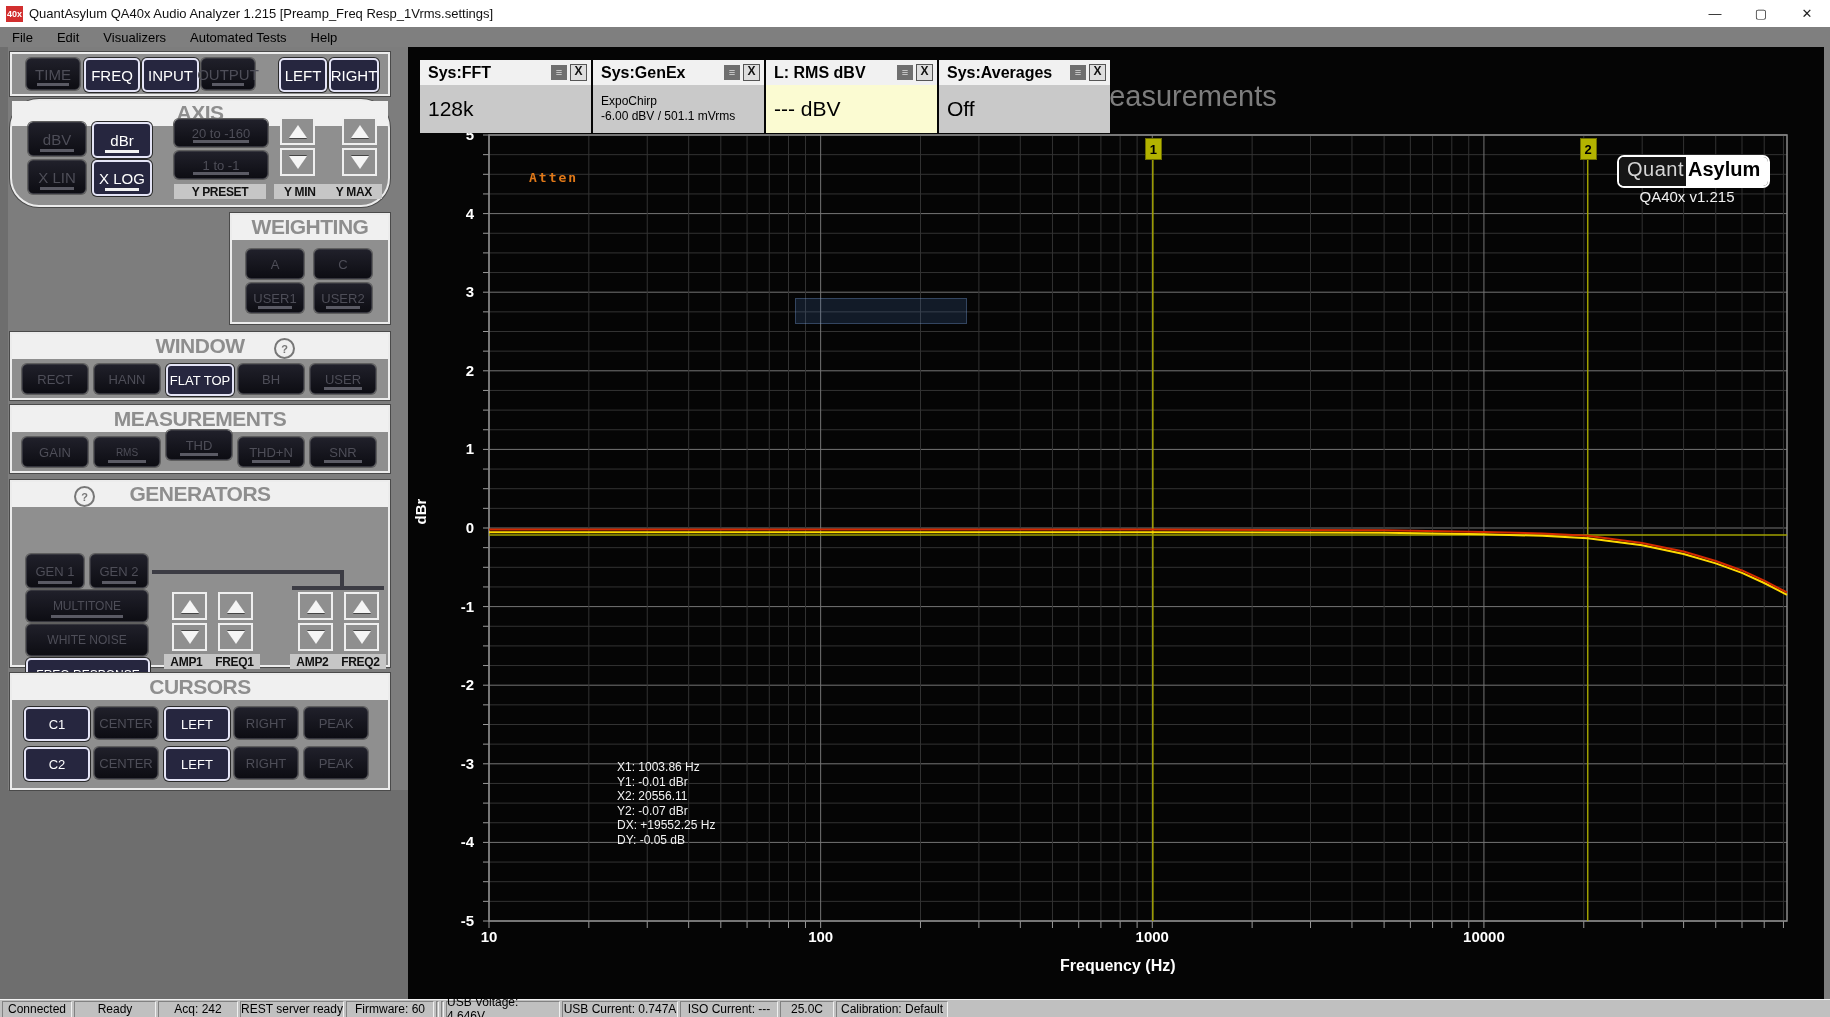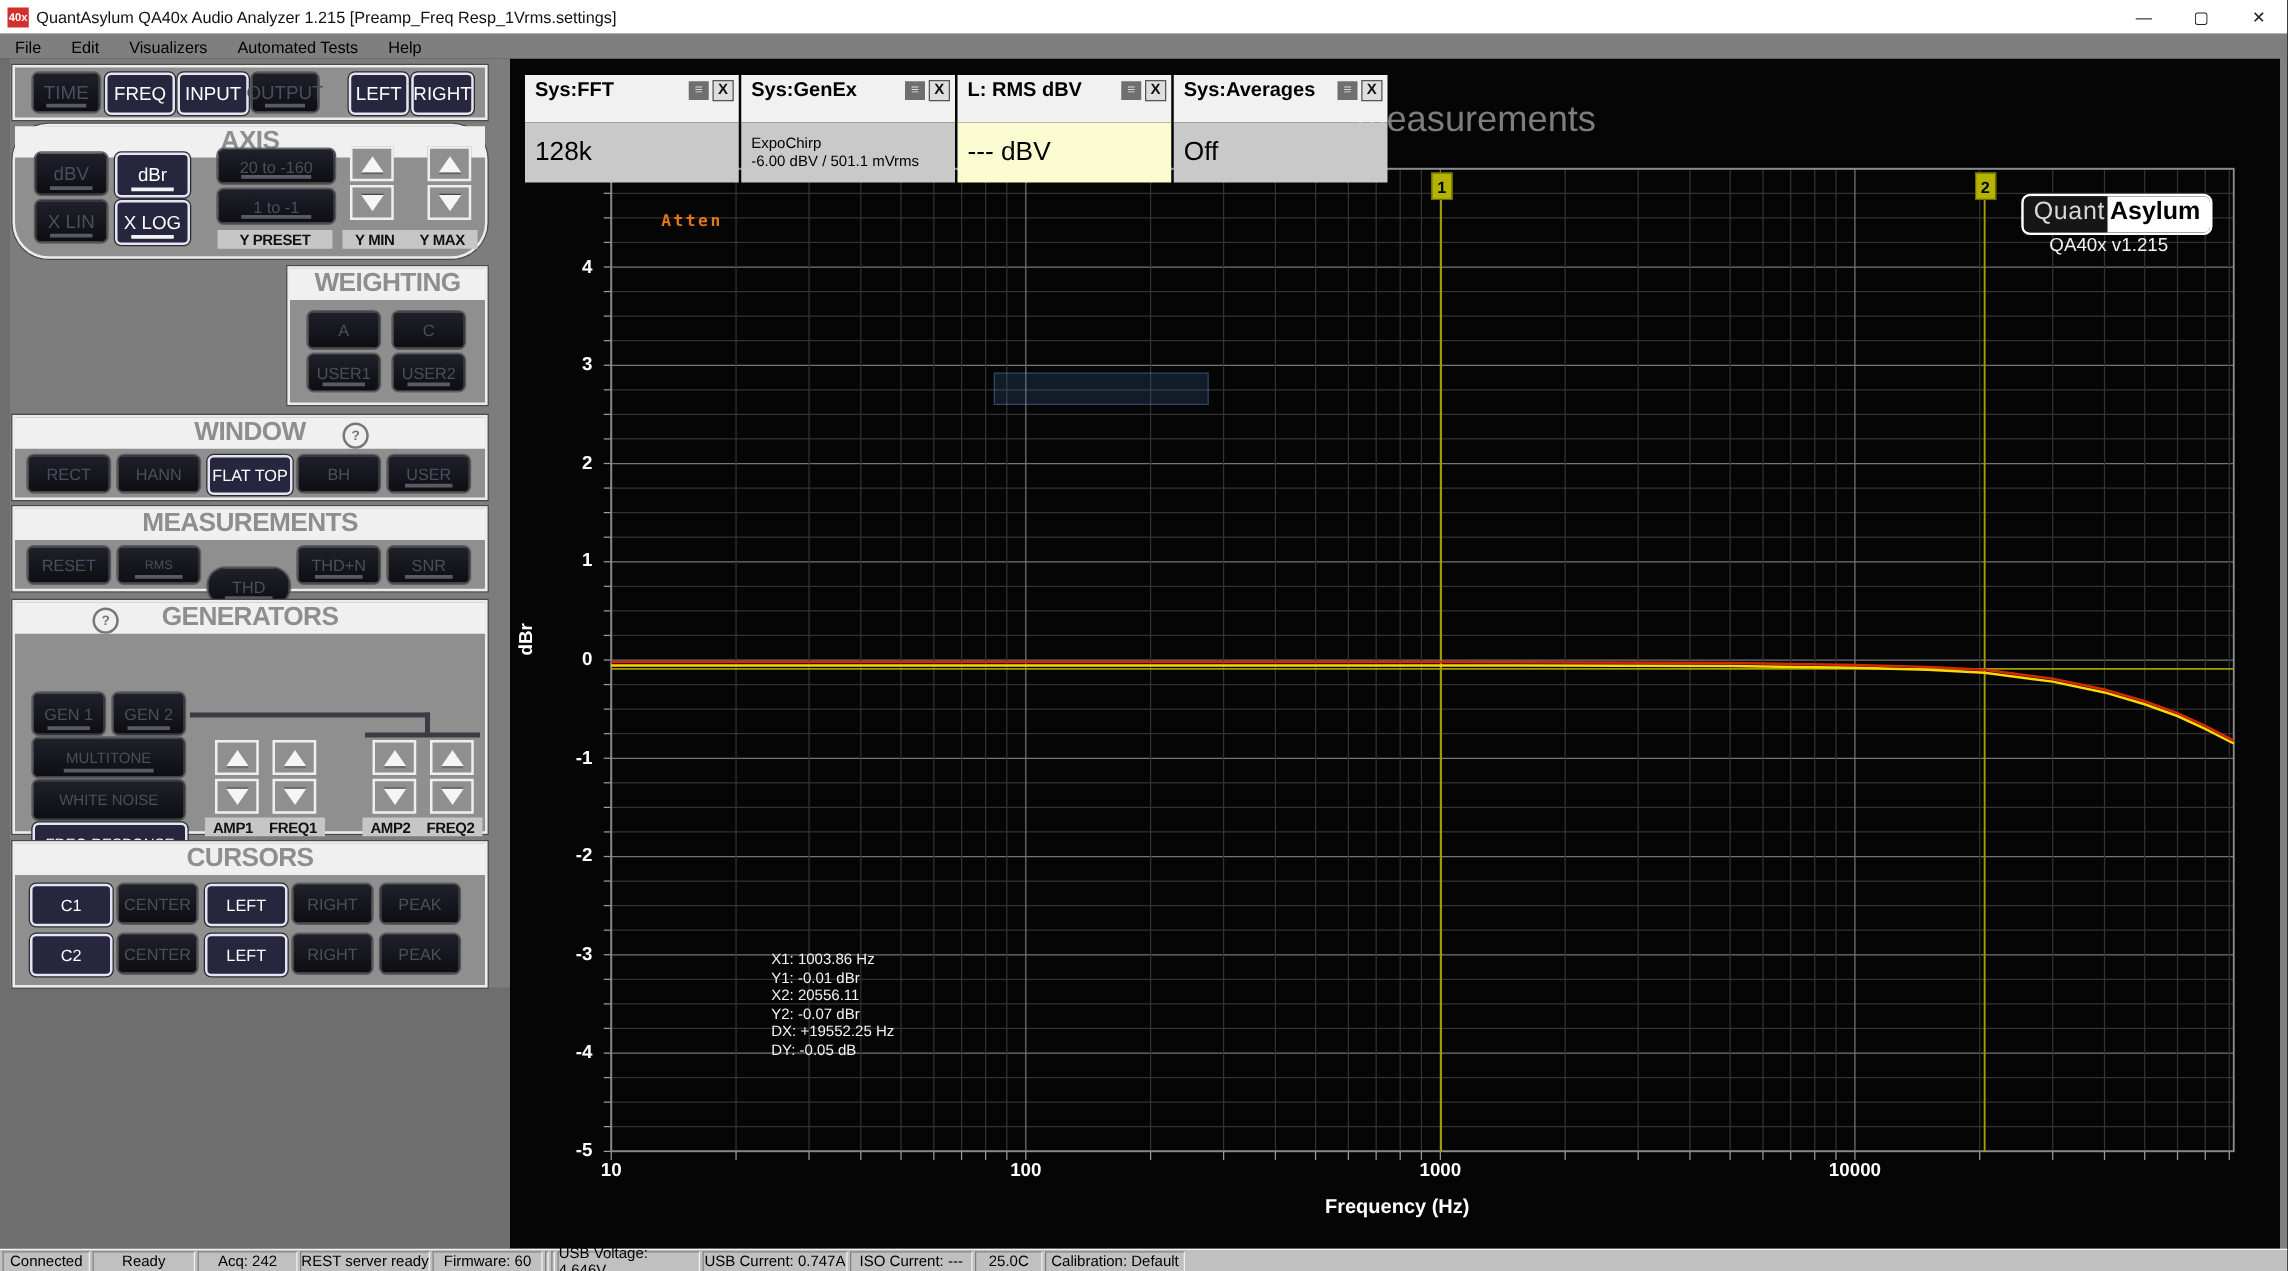--- a/index.html
+++ b/index.html
@@ -37,21 +37,21 @@
   .tri-up{width:0;height:0;border-left:9px solid transparent;border-right:9px solid transparent;
           border-bottom:13px solid #f5f5f5;filter:drop-shadow(0 1px 0 #444);}
   .tri-dn{width:0;height:0;border-left:9px solid transparent;border-right:9px solid transparent;
           border-top:13px solid #f5f5f5;filter:drop-shadow(0 -1px 0 #444);}
   .helpq{position:absolute;width:17px;height:17px;border:2px solid #777;border-radius:50%;
          color:#777;font-size:11px;font-weight:bold;display:flex;align-items:center;
          justify-content:center;background:transparent;}
   .wire{position:absolute;background:#3c3c44;}
   
   .panel{position:absolute;top:60px;width:171px;height:73px;z-index:10;}
-  .phead{height:25px;background:#f1f1f1;display:flex;align-items:center;padding:0 4px 13px 8px;}
+  .phead{height:25px;background:#f1f1f1;display:flex;align-items:center;padding:0 4px 0 8px;}
   .ptitle{font-weight:bold;font-size:16px;color:#000;flex:1;}
   .pmenu{width:16px;height:15px;background:#6f6f6f;color:#ddd;font-size:11px;line-height:14px;
          text-align:center;margin-right:3px;}
   .pclose{width:15px;height:15px;background:#dedede;border:1px solid #555;color:#111;font-size:12px;
           line-height:13px;text-align:center;font-weight:bold;}
   .pbody{height:48px;background:#c9c9c9;color:#000;display:flex;flex-direction:column;
          justify-content:center;padding-left:8px;}
   .pbody.hl{background:#fbfbd2;}
   .pval{font-size:21px;}
   .psmall{font-size:12px;line-height:15px;}
@@ -222,27 +222,27 @@
         <div class="btn" style="left: 298px; top: 30px; width: 64px; height: 28px; font-size: 13px;">
           <span>USER</span>
           <span class="ul"></span>
         </div>
       </div>
 
     <div class="group" style="left:10px;top:358px;width:376px;height:64px;">
       <div class="gtitle">MEASUREMENTS</div>
       <div id="meas-content"></div>
     <div class="btn" style="left: 10px; top: 30px; width: 64px; height: 28px; font-size: 13px;">
-          <span>RESET</span>
+          <span>GAIN</span>
         </div>
         <div class="btn" style="left: 82px; top: 30px; width: 64px; height: 28px; font-size: 10px;">
           <span>RMS</span>
           <span class="ul"></span>
         </div>
-        <div class="btn" style="left: 154px; top: 47px; width: 64px; height: 28px; font-size: 13px; border-radius: 14px;">
+        <div class="btn" style="left: 154px; top: 23px; width: 64px; height: 28px; font-size: 13px;">
           <span>THD</span>
           <span class="ul"></span>
         </div>
         <div class="btn" style="left: 226px; top: 30px; width: 64px; height: 28px; font-size: 13px;">
           <span>THD+N</span>
           <span class="ul"></span>
         </div>
         <div class="btn" style="left: 298px; top: 30px; width: 64px; height: 28px; font-size: 13px;">
           <span>SNR</span>
           <span class="ul"></span>

